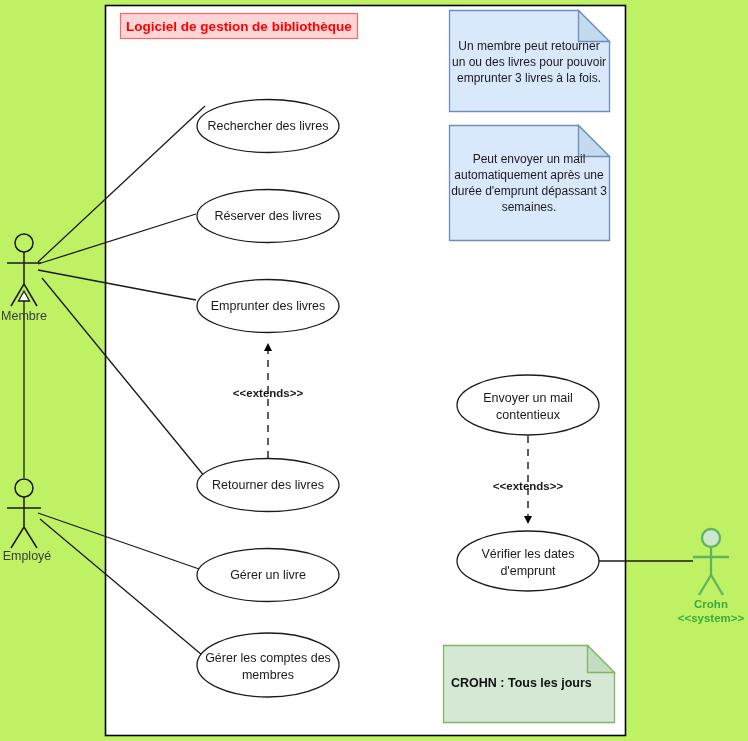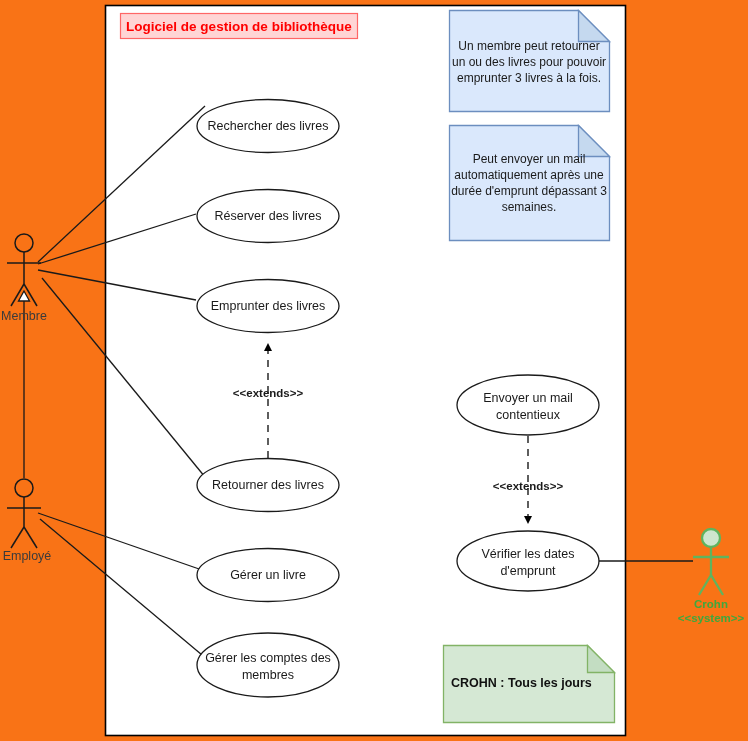--- a/index.html
+++ b/index.html
@@ -8,21 +8,21 @@
     padding: 0;
     background: #ffffff;
   }
   body {
     font-family: "Liberation Sans", sans-serif;
   }
   #canvas {
     position: relative;
     width: 748px;
     height: 741px;
-    background: #f97316;
+    background: #bef264;
     overflow: hidden;
   }
   svg.layer {
     position: absolute;
     left: 0;
     top: 0;
     width: 748px;
     height: 741px;
   }
   .uc-text {

